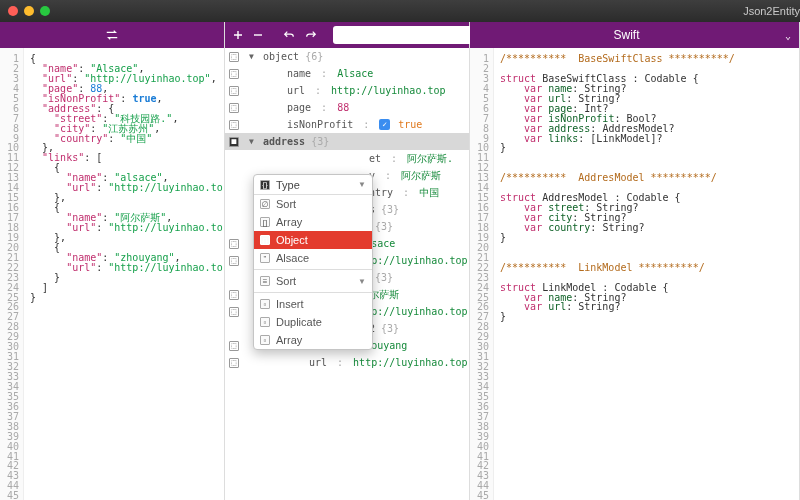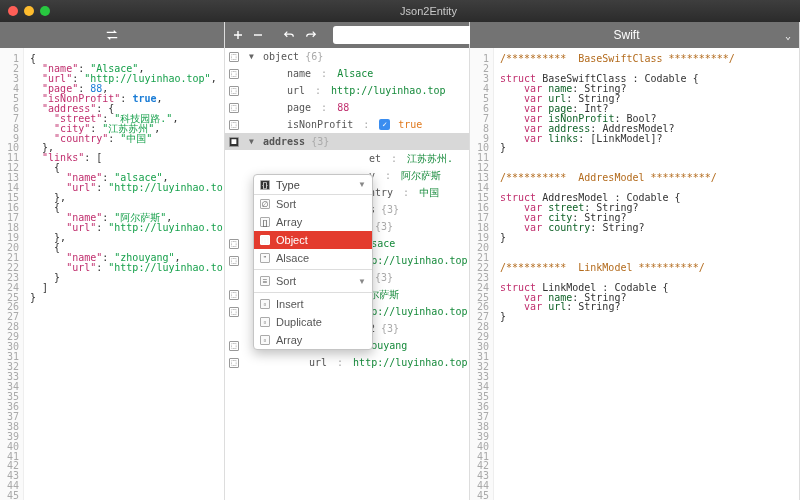--- a/index.html
+++ b/index.html
@@ -4,30 +4,30 @@
 <style>
   * { box-sizing: border-box; margin: 0; padding: 0; }
   body { font-family: Menlo, Monaco, Consolas, monospace; font-size: 10px; background: #fff; width: 800px; height: 500px; overflow: hidden; }
 
   .titlebar { height: 22px; background: linear-gradient(#3e3e3e,#2b2b2b); display: flex; align-items: center; padding: 0 8px; color: #c9c9c9; font-family: -apple-system, sans-serif; font-size: 11px; }
   .traffic { display: flex; gap: 6px; }
   .dot { width: 10px; height: 10px; border-radius: 50%; }
   .dot.red { background:#ff5f57; }
   .dot.yellow { background:#febc2e; }
   .dot.green { background:#28c840; }
-  .titlebar-title { position:absolute; left:16px; right:0; text-align:center;margin-left:41px; }
+  .titlebar-title { position:absolute; left:16px; right:0; text-align:right;margin-left:41px; }
 
   .app { display: flex; height: 478px; }
 
   .pane { display: flex; flex-direction: column; border-right: 1px solid #ddd; }
   .pane.left { width: 225px; }
   .pane.mid { width: 245px; }
   .pane.right { flex: 1; }
 
-  .toolbar { height: 26px; background: #737373; display: flex; align-items: center; padding: 0 8px; gap: 10px; color: #fff; }
+  .toolbar { height: 26px; background: #701a75; display: flex; align-items: center; padding: 0 8px; gap: 10px; color: #fff; }
   .tb-icon { width: 14px; height: 14px; display:flex; align-items:center; justify-content:center; }
   .tb-icon svg { fill:#fff; stroke:#fff; }
   .sep { width:1px; height:16px; background:#6aa9f4; }
   .search { flex:1; height:18px; background:#fff; border-radius:3px; display:flex; align-items:center; padding:0 6px; margin-left:6px; }
   .search input { border:none; outline:none; flex:1; font-size:10px; }
   .swift-label { flex:1; text-align:center; font-family:-apple-system,sans-serif; font-size:12px; }
   .chev { font-size:10px; color:#fff; }
 
   .code-area { display:flex; flex:1; overflow:hidden; background:#fff; font-size:10px; line-height:14px; }
   .gutter { width:24px; background:#fafafa; text-align:right; padding:4px 4px 0 0; color:#aaa; border-right:1px solid #eee; }
@@ -258,21 +258,21 @@
         <div class="tree-row sel">
           <span class="sq" style="background:#333;color:#fff">■</span>
           <span class="disc">▼</span>
           <span class="tree-key" style="font-weight:bold">address</span> 
           <span class="tree-count">{3}</span>
         </div>
         <div class="tree-row">
           <span style="width:134px"></span>
           <span class="tree-key">et</span>
           <span class="tree-colon">:</span>
-          <span class="tree-val str">江苏苏州.</span>
+          <span class="tree-val str">阿尔萨斯.</span>
         </div>
         <div class="tree-row">
           <span style="width:134px"></span>
           <span class="tree-key">y</span>
           <span class="tree-colon">:</span>
           <span class="tree-val str">阿尔萨斯</span>
         </div>
         <div class="tree-row">
           <span style="width:134px"></span>
           <span class="tree-key">ntry</span>

